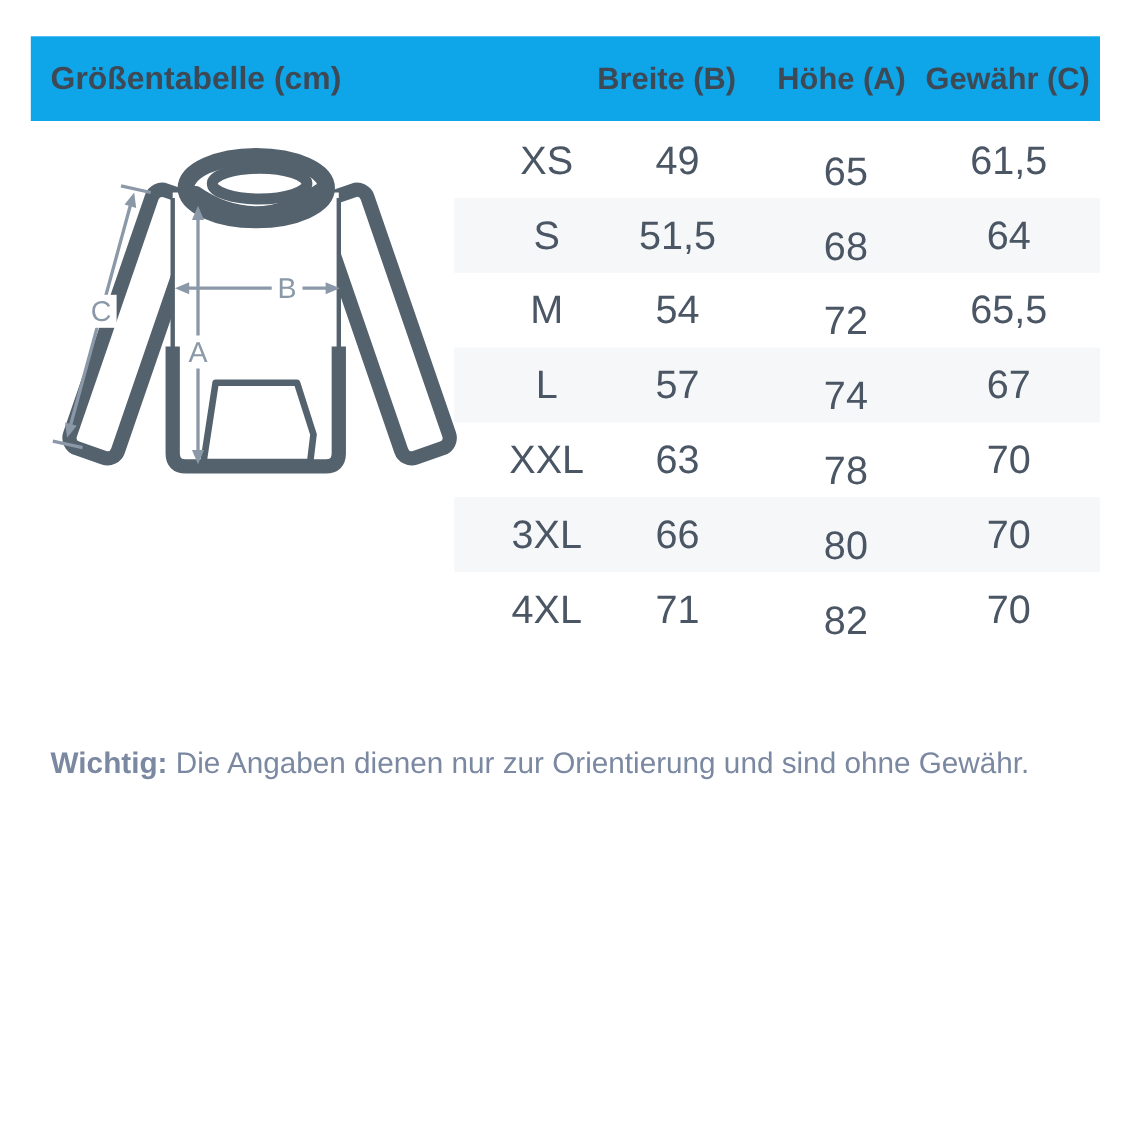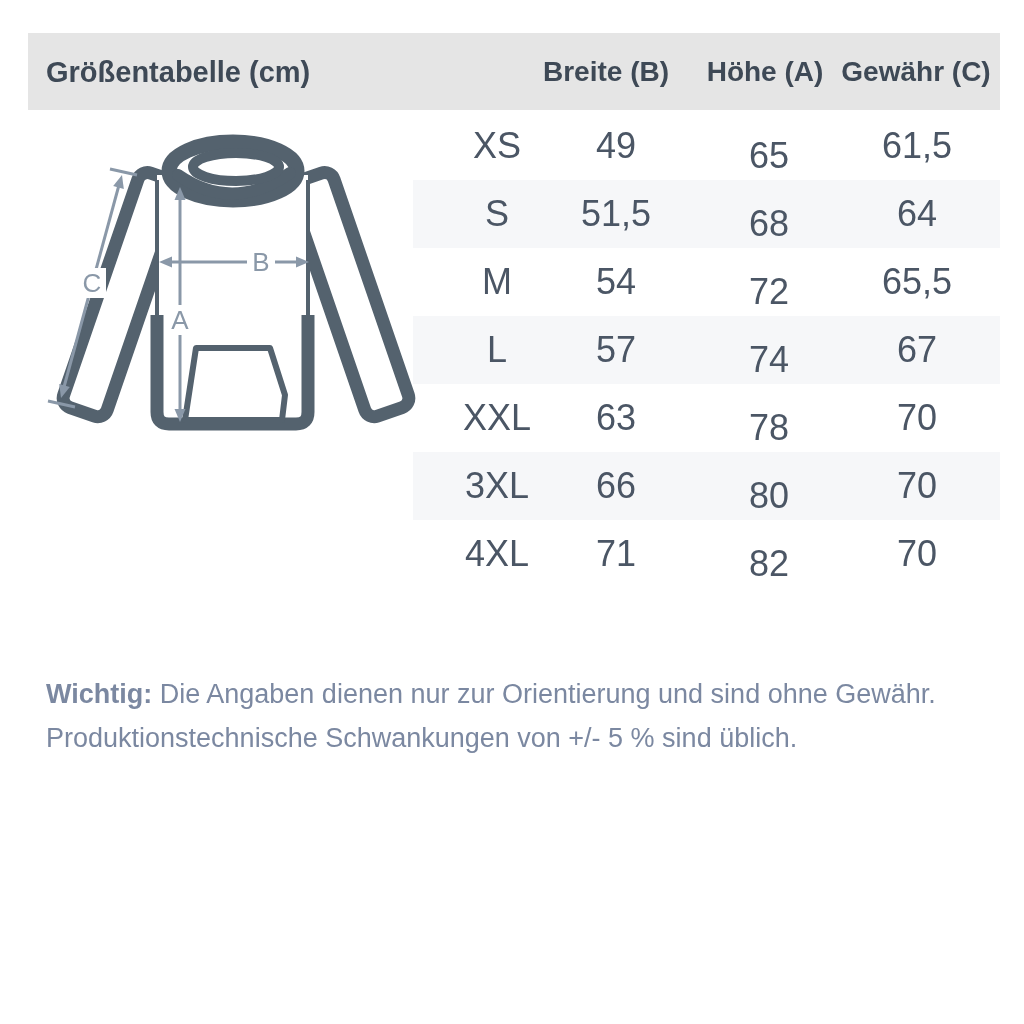--- a/index.html
+++ b/index.html
@@ -12,21 +12,21 @@
     position: relative;
     width: 1024px; height: 1024px;
     background: #ffffff;
     overflow: hidden;
   }
   
   .band {
     position: absolute;
     left: 28px; top: 33px;
     width: 972px; height: 77px;
-    background: #e5e5e5;
+    background: #0ea5e9;
   }
   .title {
     position: absolute;
     left: 18px; top: 50%;
     transform: translateY(-50%);
     font-size: 29px; font-weight: bold;
     color: #3e4956;
     white-space: nowrap;
   }
   .colhead {
@@ -185,16 +185,15 @@
     <div class="trow">
       <span class="cell size">4XL</span>
       <span class="cell b">71</span>
       <span class="cell h">82</span>
       <span class="cell c">70</span>
     </div>
   </div>
 
   <div class="note">
     <div><b>Wichtig:</b><span> Die Angaben dienen nur zur Orientierung und sind ohne Gewähr.</span></div>
-    <div>Produktionstechnische Schwankungen von +/- 5 % sind üblich.</div>
   </div>
 
 </div>
 
 </body></html>

